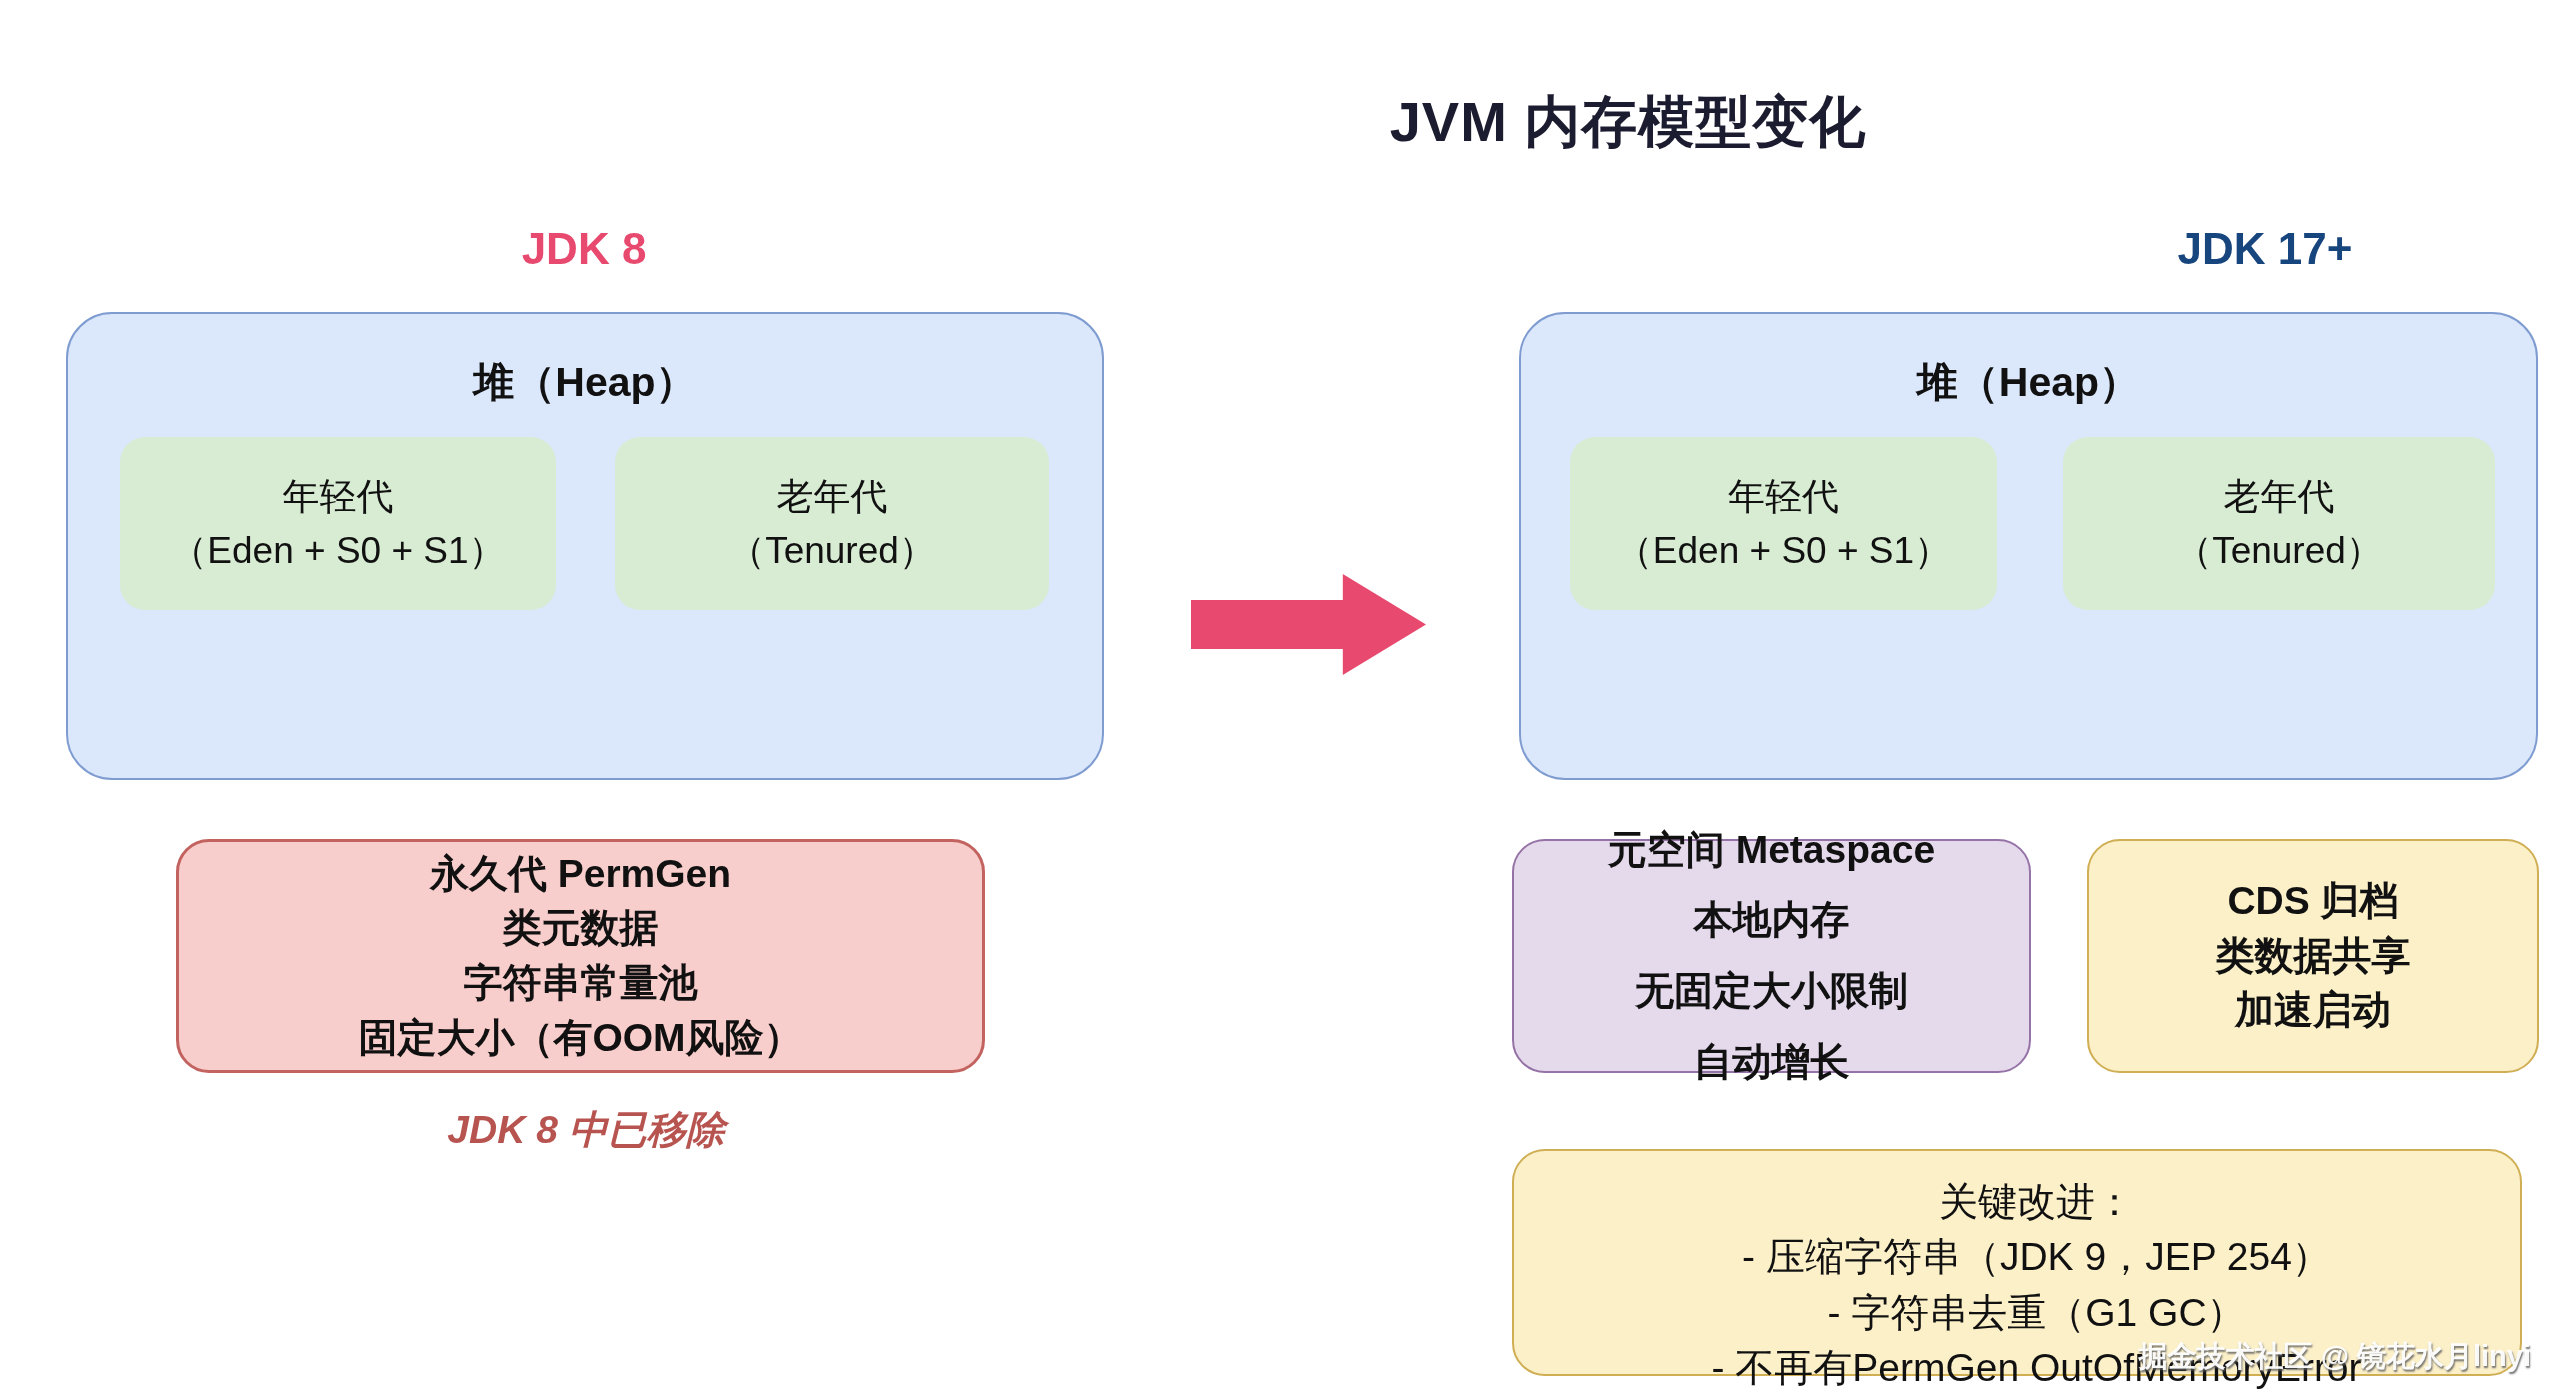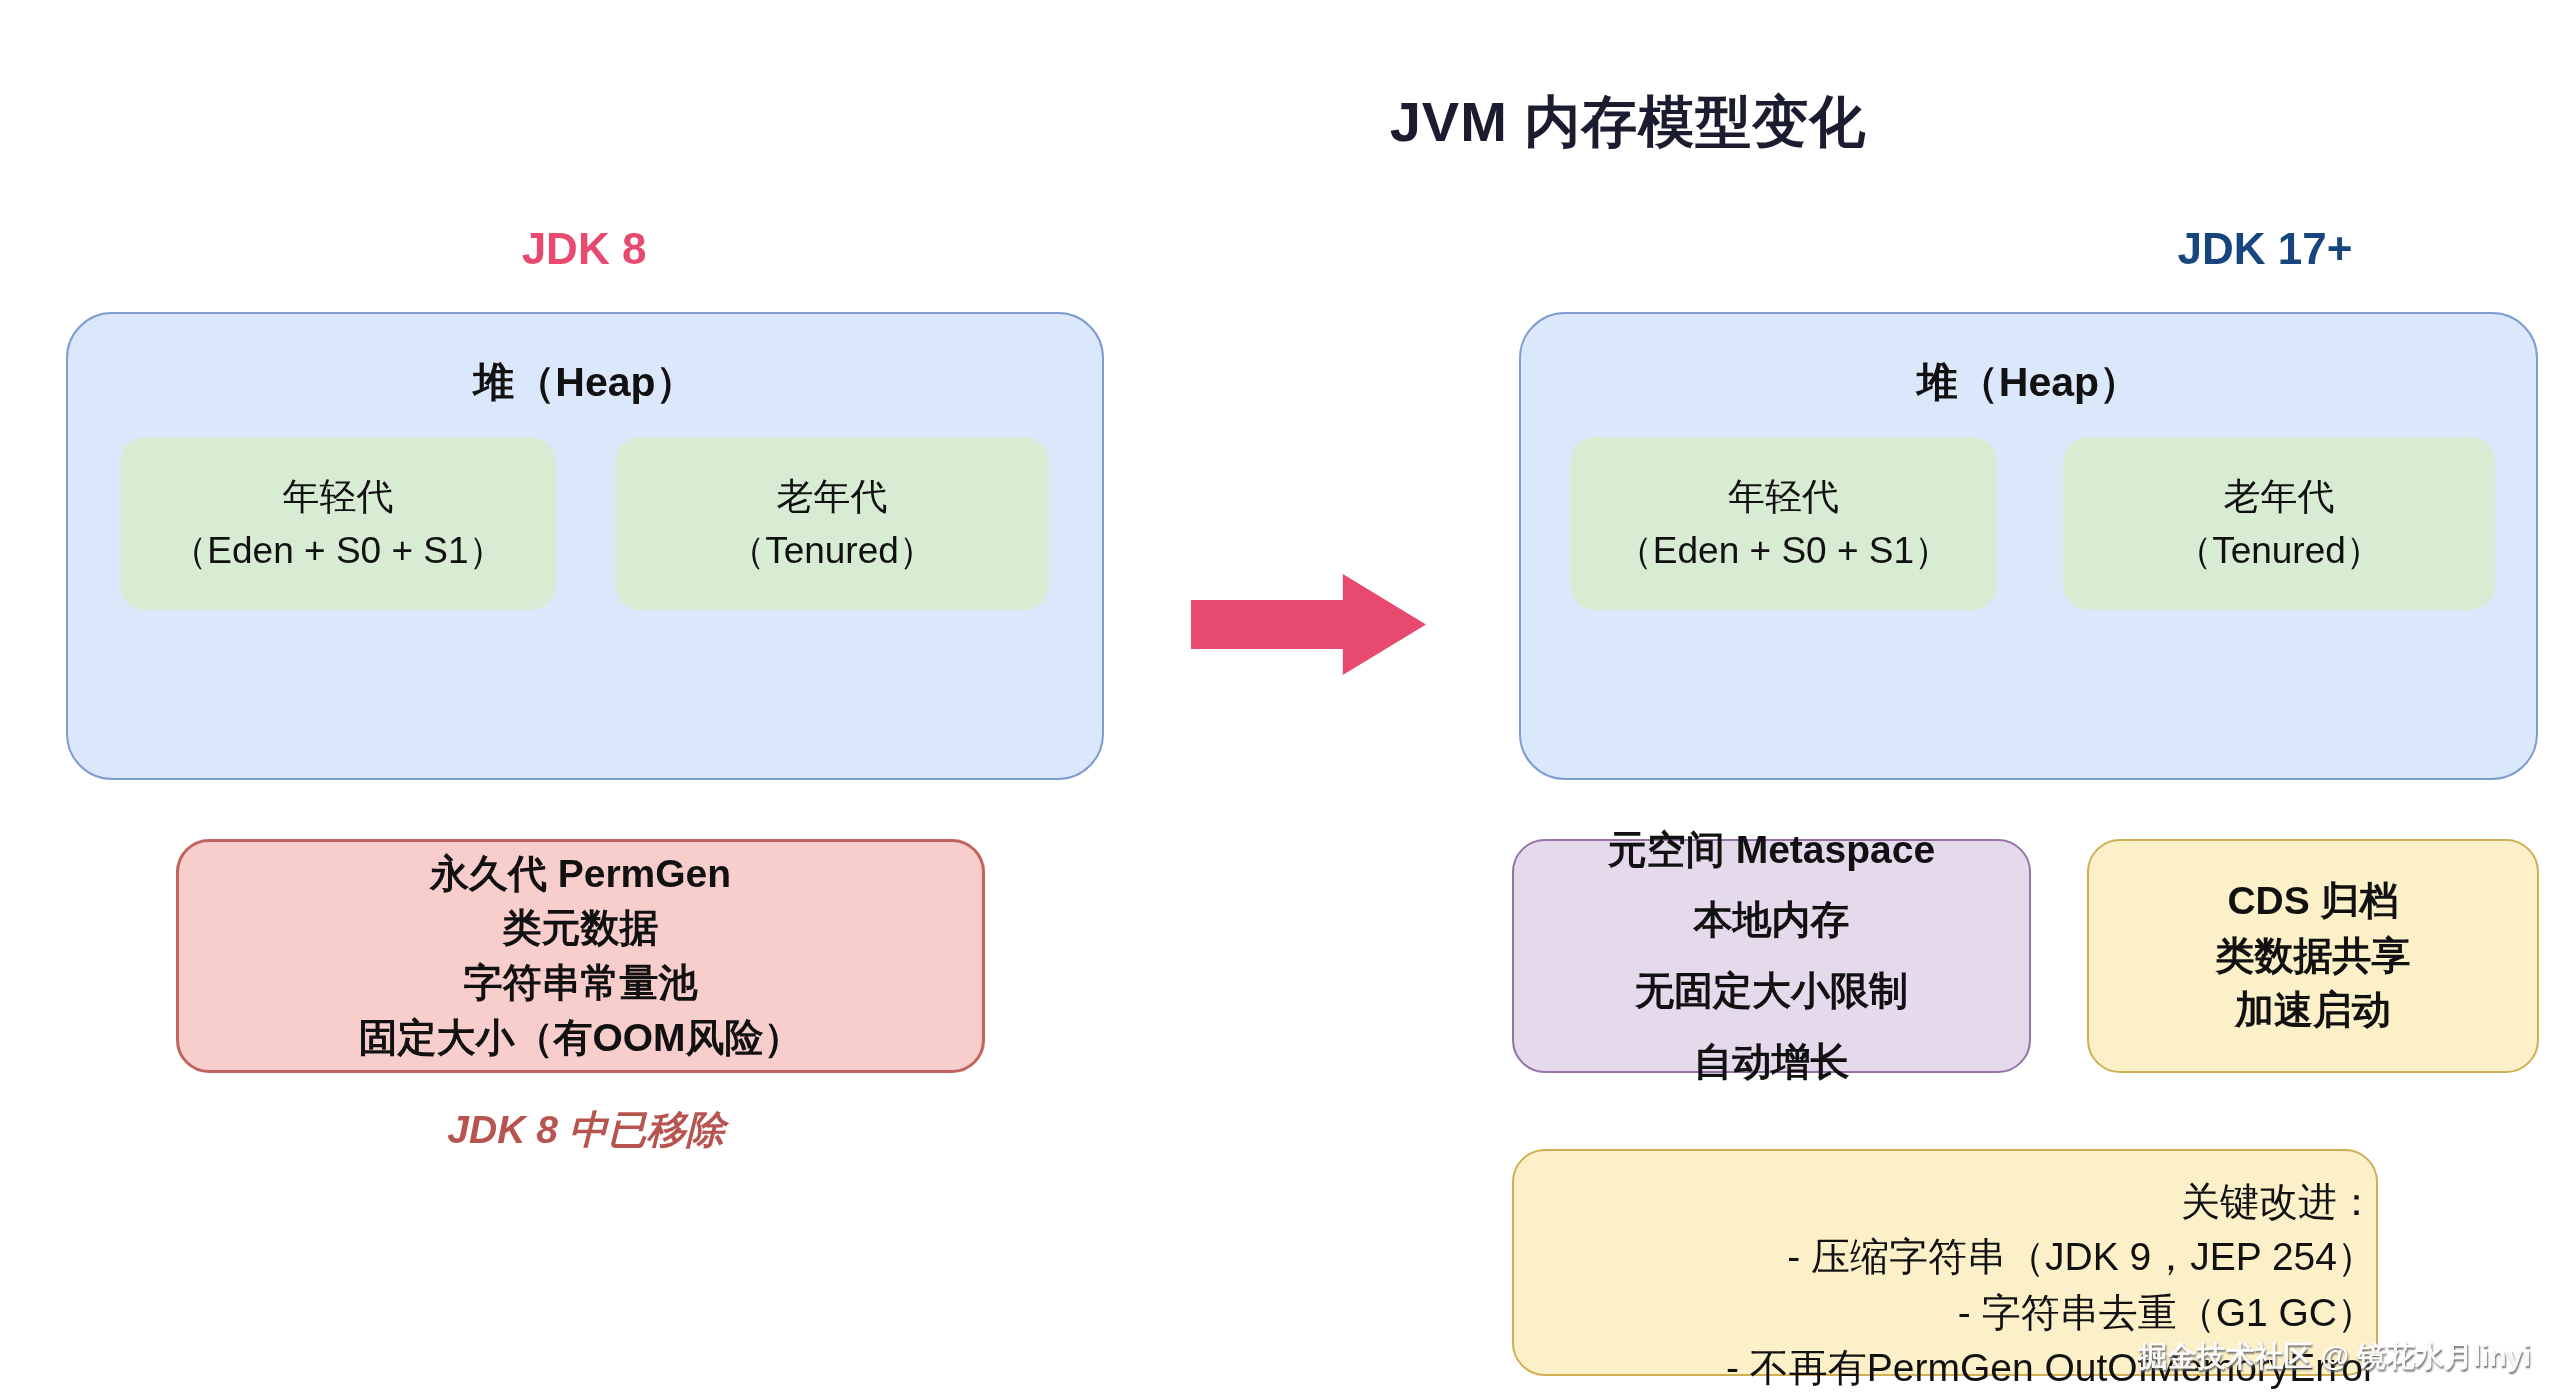--- a/index.html
+++ b/index.html
@@ -52,23 +52,23 @@
   .permgen{left:176px;top:839px;width:809px;height:234px;}
   .metaspace{left:1512px;top:839px;width:519px;height:234px;border-width:2.9px;}
   .cds{left:2087px;top:839px;width:452px;height:234px;border-width:2.9px;}
 
   .removed-note{
     top:1103px;left:586px;transform:translateX(-50%);
     font-size:39px;font-weight:700;font-style:italic;white-space:nowrap;
   }
 
   .improvements{
-    left:1512px;top:1149px;width:866px;height:227px;border-width:2.9px;border-radius:33px;
+    left:1512px;top:1149px;width:1010px;height:227px;border-width:2.9px;border-radius:33px;
     box-sizing:border-box;padding:23px 0 0 39px;
-    font-size:39px;font-weight:400;line-height:1.42;text-align:right;
+    font-size:39px;font-weight:400;line-height:1.42;text-align:center;
   }
   .improve-line{white-space:nowrap;}
 
   .watermark{
     top:1337px;left:2531px;transform:translateX(-100%);
     font-size:29px;font-weight:600;color:rgba(255,255,255,0.95);
     text-shadow:1px 1.9px 1.9px rgba(90,90,90,0.85);white-space:nowrap;
   }
 </style>
 </head>

